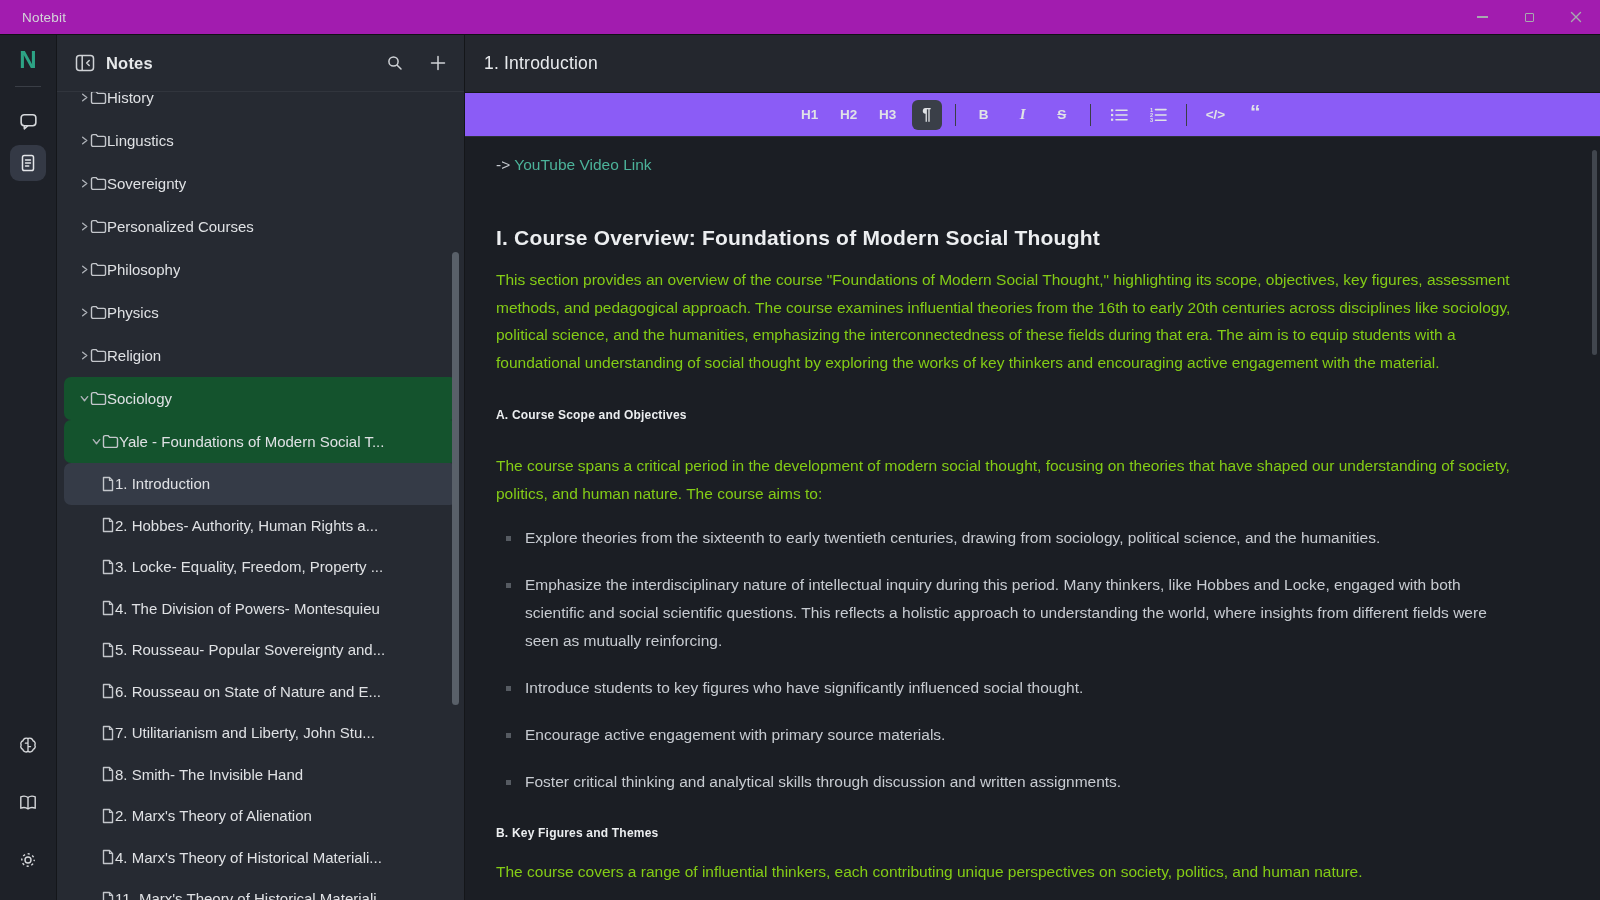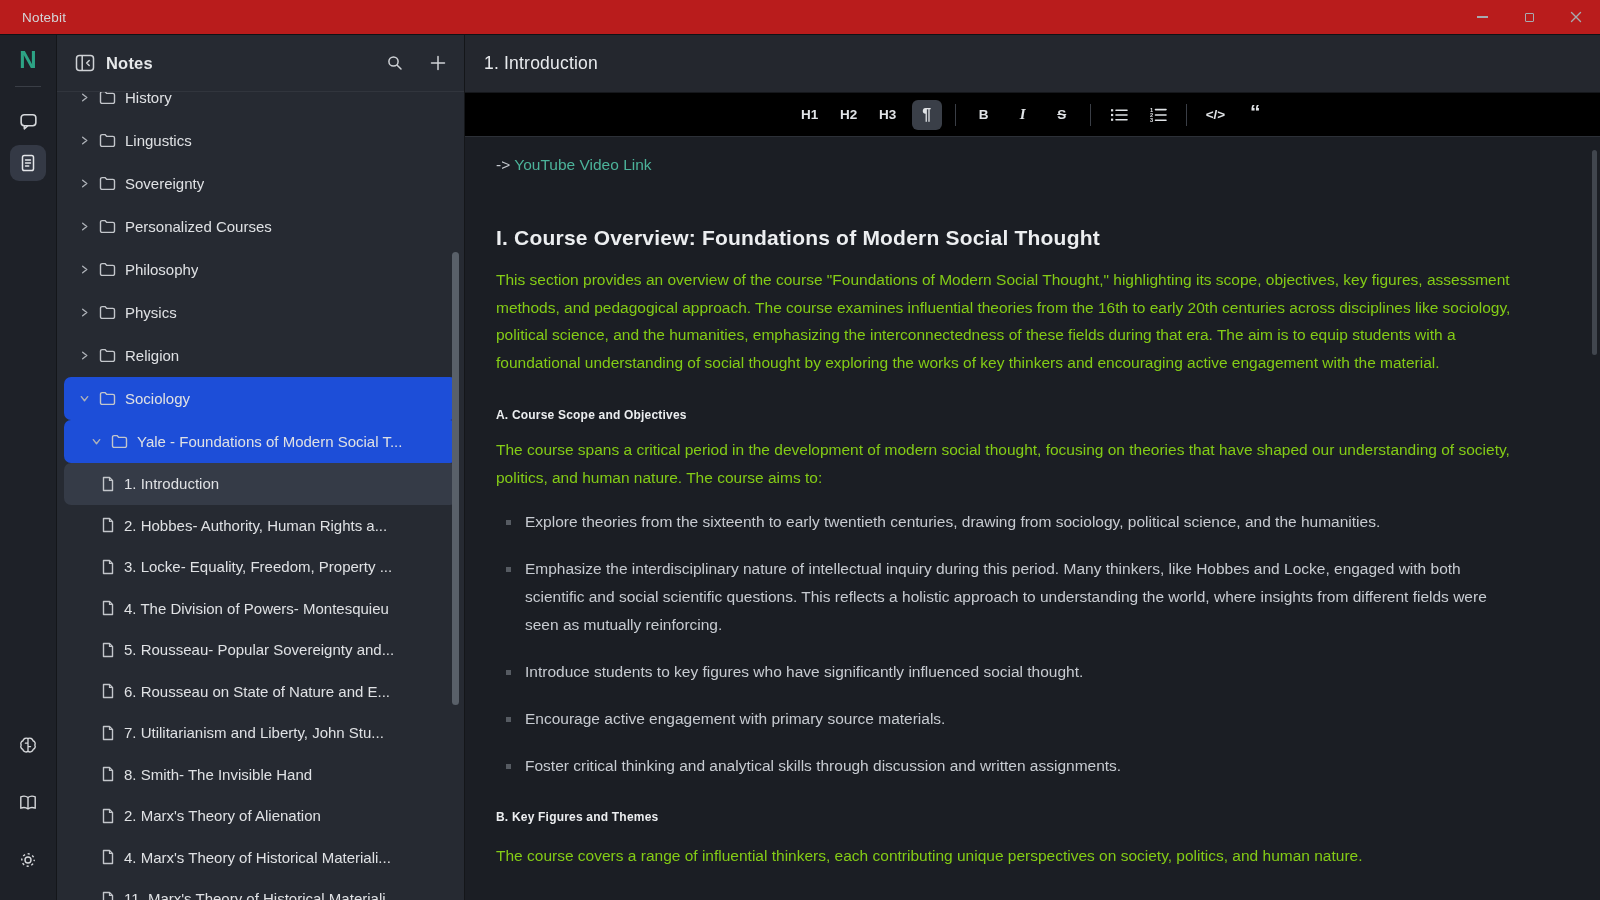--- a/index.html
+++ b/index.html
@@ -5,21 +5,21 @@
   * { margin:0; padding:0; box-sizing:border-box; }
   html,body { width:1600px; height:900px; overflow:hidden; }
   body {
     font-family:"Liberation Sans", sans-serif;
     background:#17191d; color:#d6d8db;
     -webkit-font-smoothing:antialiased;
   }
   svg { display:block; }
 
   
-  .titlebar{ height:35px; display:flex; align-items:center; background:#b91c1c; border-bottom:1px solid #101216; }
+  .titlebar{ height:35px; display:flex; align-items:center; background:#a21caf; border-bottom:1px solid #101216; }
   .titlebar-title{ padding-left:22px; font-size:13.5px; color:#d4d6d9; letter-spacing:.2px; }
   .win-controls{ margin-left:auto; display:flex; align-items:center; gap:33px; padding-right:17px; }
   .win-btn{ width:14px; height:14px; display:flex; align-items:center; justify-content:center; cursor:default; }
   .min-glyph{ width:11px; height:1.5px; background:#a7aaaf; }
   .max-glyph{ width:9px; height:9px; border:1.3px solid #a7aaaf; border-radius:1px; }
 
   
   .app{ display:flex; height:865px; }
 
   
@@ -31,58 +31,58 @@
   .rail-bottom{ margin-top:auto; display:flex; flex-direction:column; align-items:center; gap:15px; padding-bottom:16px; }
 
   
   .sidebar{ width:408px; background:#262a32; border-right:1px solid #141619; display:flex; flex-direction:column; position:relative; }
   .sidebar-header{ height:57px; flex:none; display:flex; align-items:center; padding:0 18px; border-bottom:1px solid #31353d;text-align:right; }
   .sidebar-title{ margin-left:11px; font-size:16.5px; font-weight:600; color:#e6e8ea; letter-spacing:.2px; }
   .sidebar-header-actions{ margin-left:auto; display:flex; align-items:center; gap:26px; }
 
   .tree{ flex:1; overflow:hidden; position:relative; }
   .tree-inner{ margin-top:-16px; }
-  .row{ height:43px; display:flex; align-items:center; gap:9px; margin:0 7px; border-radius:7px; padding-left:15px;
+  .row{ height:43px; display:flex; align-items:center; margin:0 7px; border-radius:7px; padding-left:15px;
         font-size:15px; color:#dfe1e4; white-space:nowrap; overflow:hidden; cursor:default; }
   .row.lvl2{ padding-left:27px; }
   .row.lvl3{ padding-left:37px; }
   .row.note{ height:41.5px; }
-  .row.hl{ background:#1d4ed8; }
+  .row.hl{ background:#14532d; }
   .row.active{ background:#353b47; }
   .row .chevron{ flex:none; display:flex; }
   .row.expanded .chevron svg{ transform:rotate(90deg); }
   .row:not(.note) .file-ic{ display:none; }
   .row-label{ overflow:hidden; text-overflow:clip; }
 
   .sb-scrollbar{ position:absolute; right:5px; top:160px; width:7px; height:453px; border-radius:4px; background:#596069; }
 
   
   .main{ flex:1; display:flex; flex-direction:column; background:#1b1e24; position:relative; min-width:0; }
   .main-header{ height:58px; flex:none; background:#24272e; display:flex; align-items:center; padding-left:19px; border-bottom:1px solid #15171b; }
   .main-title{ font-size:17.5px; font-weight:500; color:#e9ebee; letter-spacing:.2px; }
 
-  .toolbar{ height:44px; flex:none; background:#000000; border-bottom:1px solid #2c3037; display:flex; align-items:center; justify-content:center; gap:9px; }
+  .toolbar{ height:44px; flex:none; background:#8b5cf6; border-bottom:1px solid #2c3037; display:flex; align-items:center; justify-content:center; gap:9px; }
   .tbtn{ min-width:30px; height:30px; padding:0 6px; display:flex; align-items:center; justify-content:center; background:transparent; border:none;
          color:#e0e3e6; font-family:inherit; font-weight:bold; font-size:13.5px; border-radius:6px; cursor:default; }
   .tbtn.active{ background:#3a3f48; }
   .tbtn.para{ font-size:16px; }
   .tbtn.italic{ font-style:italic; font-family:"Liberation Serif", serif; font-size:15px; }
   .tbtn.strike{ text-decoration:line-through; }
   .tsep{ width:1px; height:22px; background:#3a3e46; margin:0 4px; }
   .quote-glyph{ display:inline-block; transform:rotate(180deg); font-size:21px; font-weight:900; line-height:10px; color:#e0e3e6; }
 
   .content{ flex:1; overflow:hidden; padding:0 77px 0 31px; }
   .linkline{ margin-top:16px; font-size:15.5px; line-height:24px; color:#c7cbd1; }
   .yt-link{ color:#4cb39a; text-underline-offset:3px; cursor:pointer; }
   .h-sec{ margin-top:46px; font-size:21px; line-height:30px; font-weight:700; color:#eceef0; letter-spacing:.2px; }
   .p-body{ margin-top:13px; font-size:15.5px; line-height:27.5px; color:#84cc16; }
   .h-sub{ font-size:12px; line-height:26px; font-weight:700; color:#eceef0; letter-spacing:.2px; }
   .h-sub.a{ margin-top:26px; }
   .h-sub.b{ margin-top:24px; }
-  .p-body.tight{ margin-top:8px; }
+  .p-body.tight{ margin-top:24px; }
   .p-body.last{ margin-top:12px; }
   .blist{ list-style:none; margin-top:17px; }
   .blist li{ position:relative; padding-left:29px; margin-bottom:19px; font-size:15.5px; line-height:28px; color:#c7cbd1; }
   .blist li::before{ content:""; position:absolute; left:10px; top:11.5px; width:5px; height:5px; background:#565b62; }
 
   .main-scrollbar{ position:absolute; right:3px; top:115px; width:5px; height:205px; border-radius:3px; background:#41464e; }
 </style>
 </head>
 <body>
 

